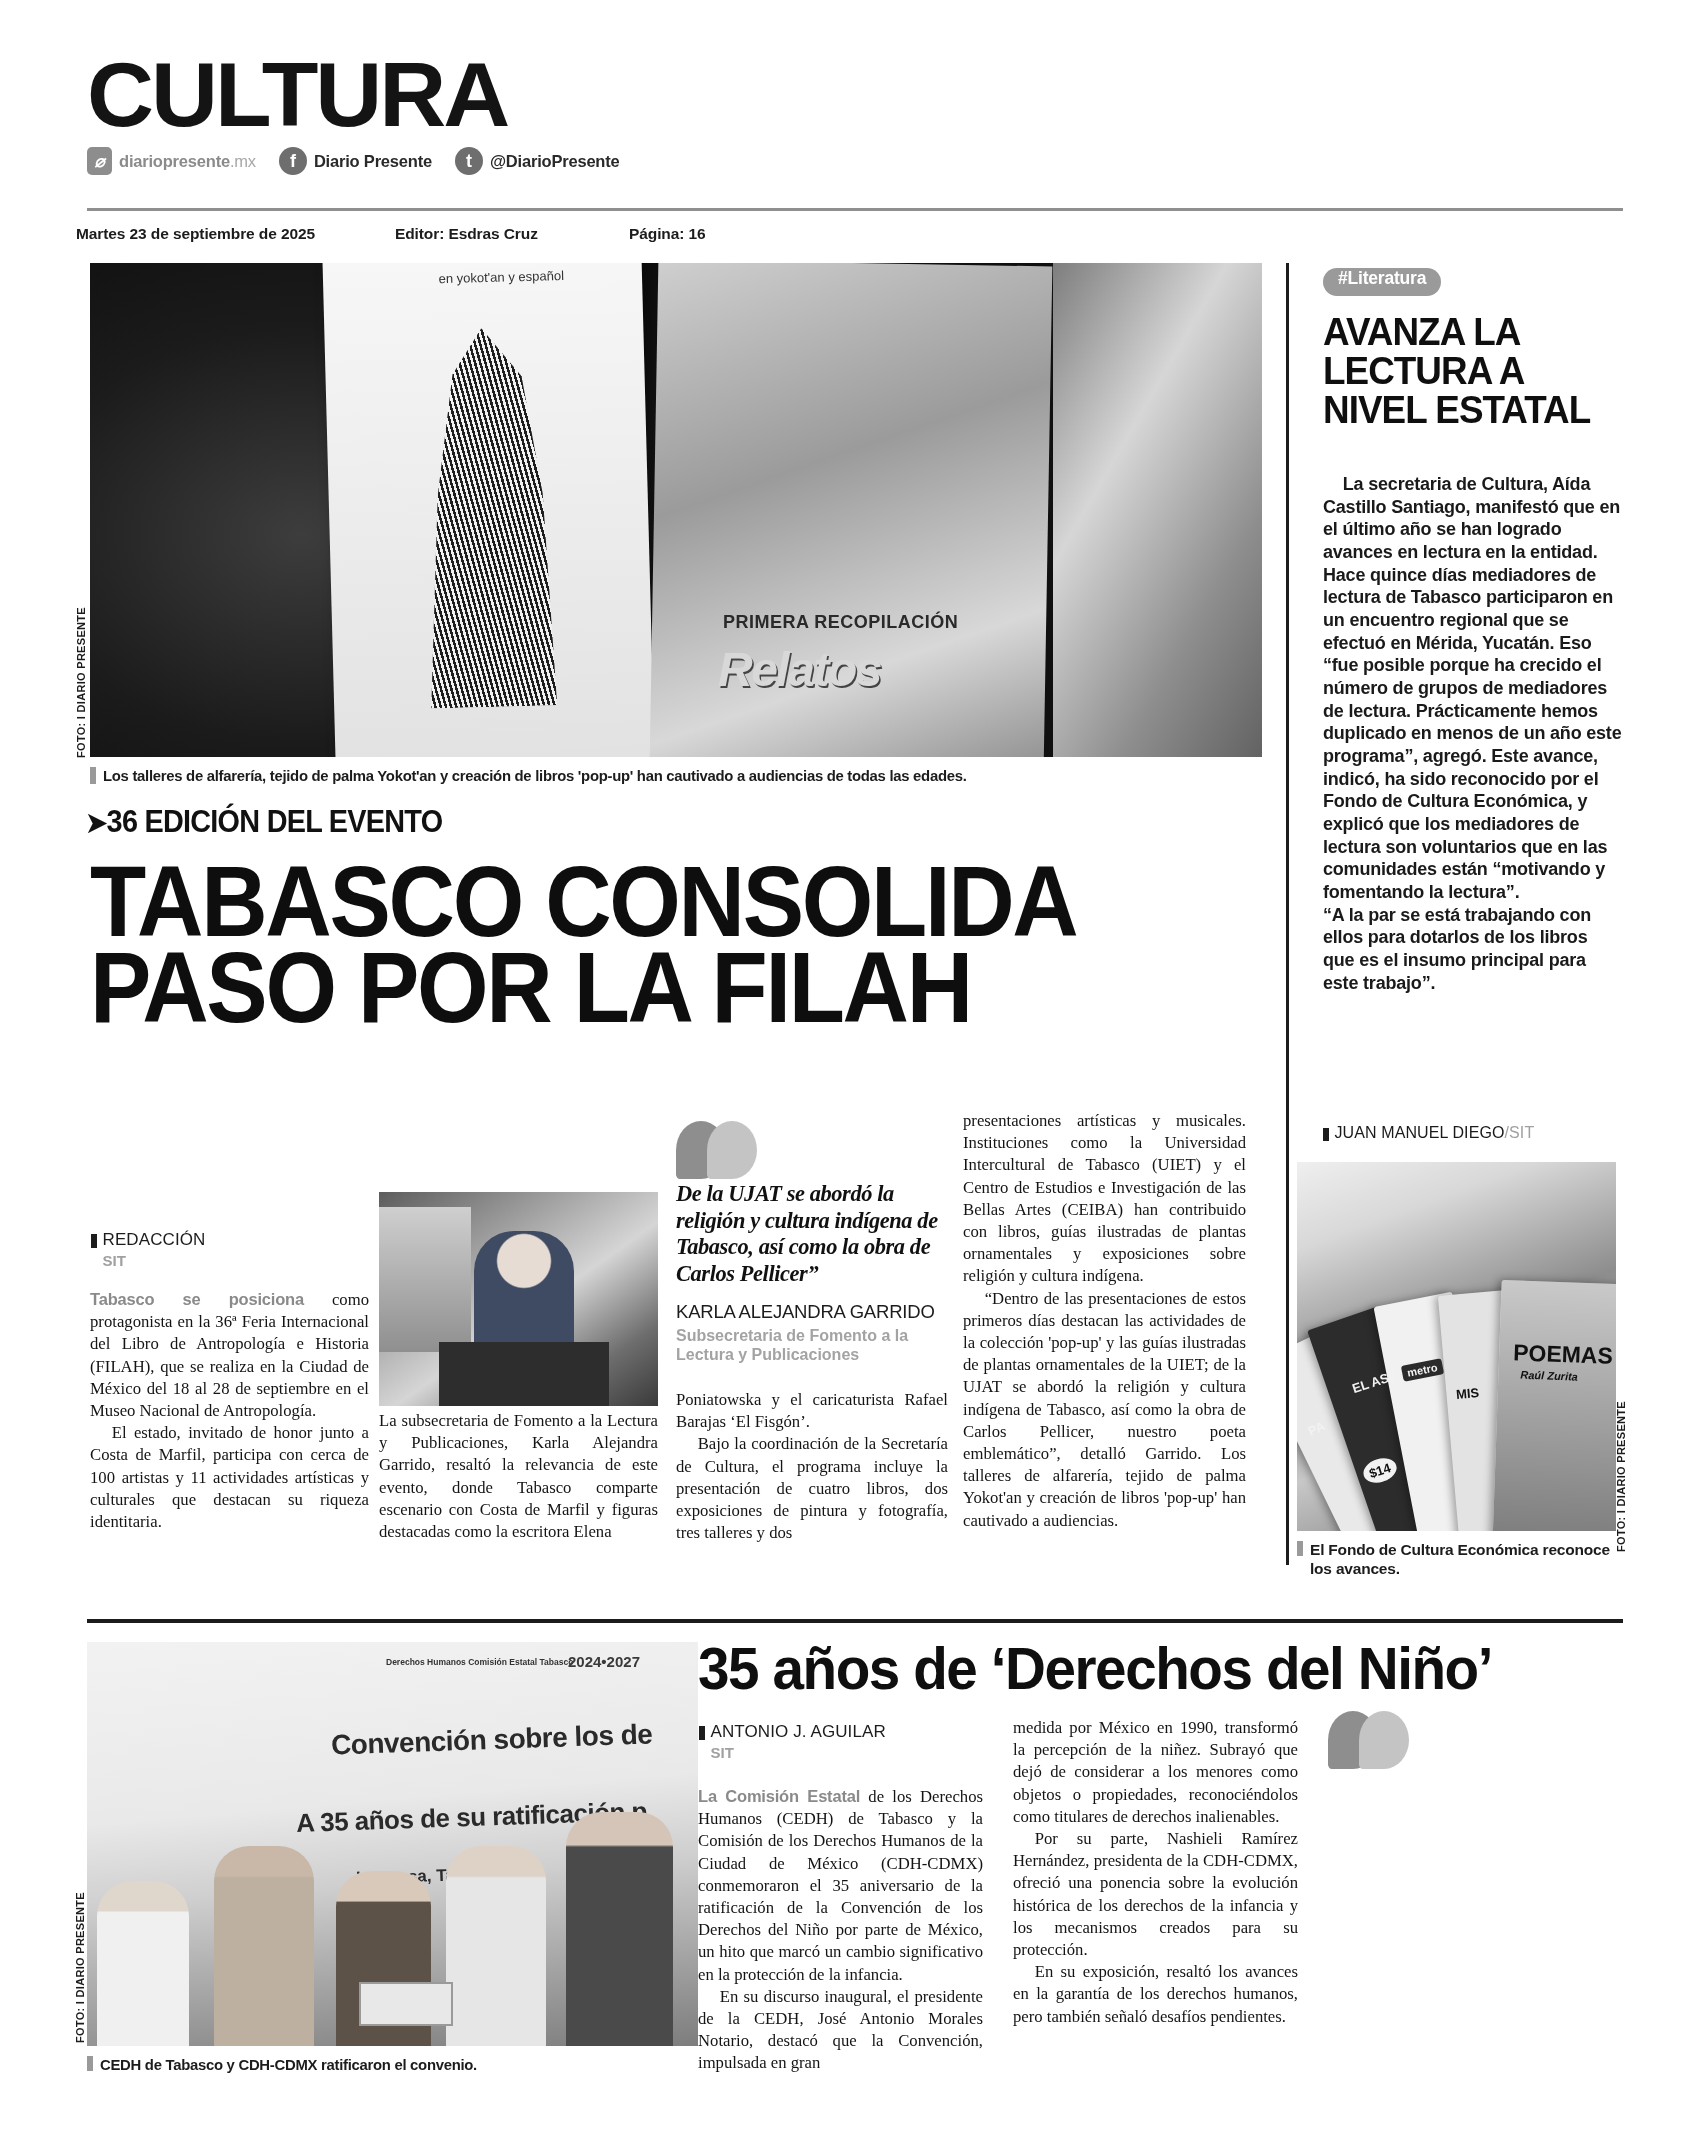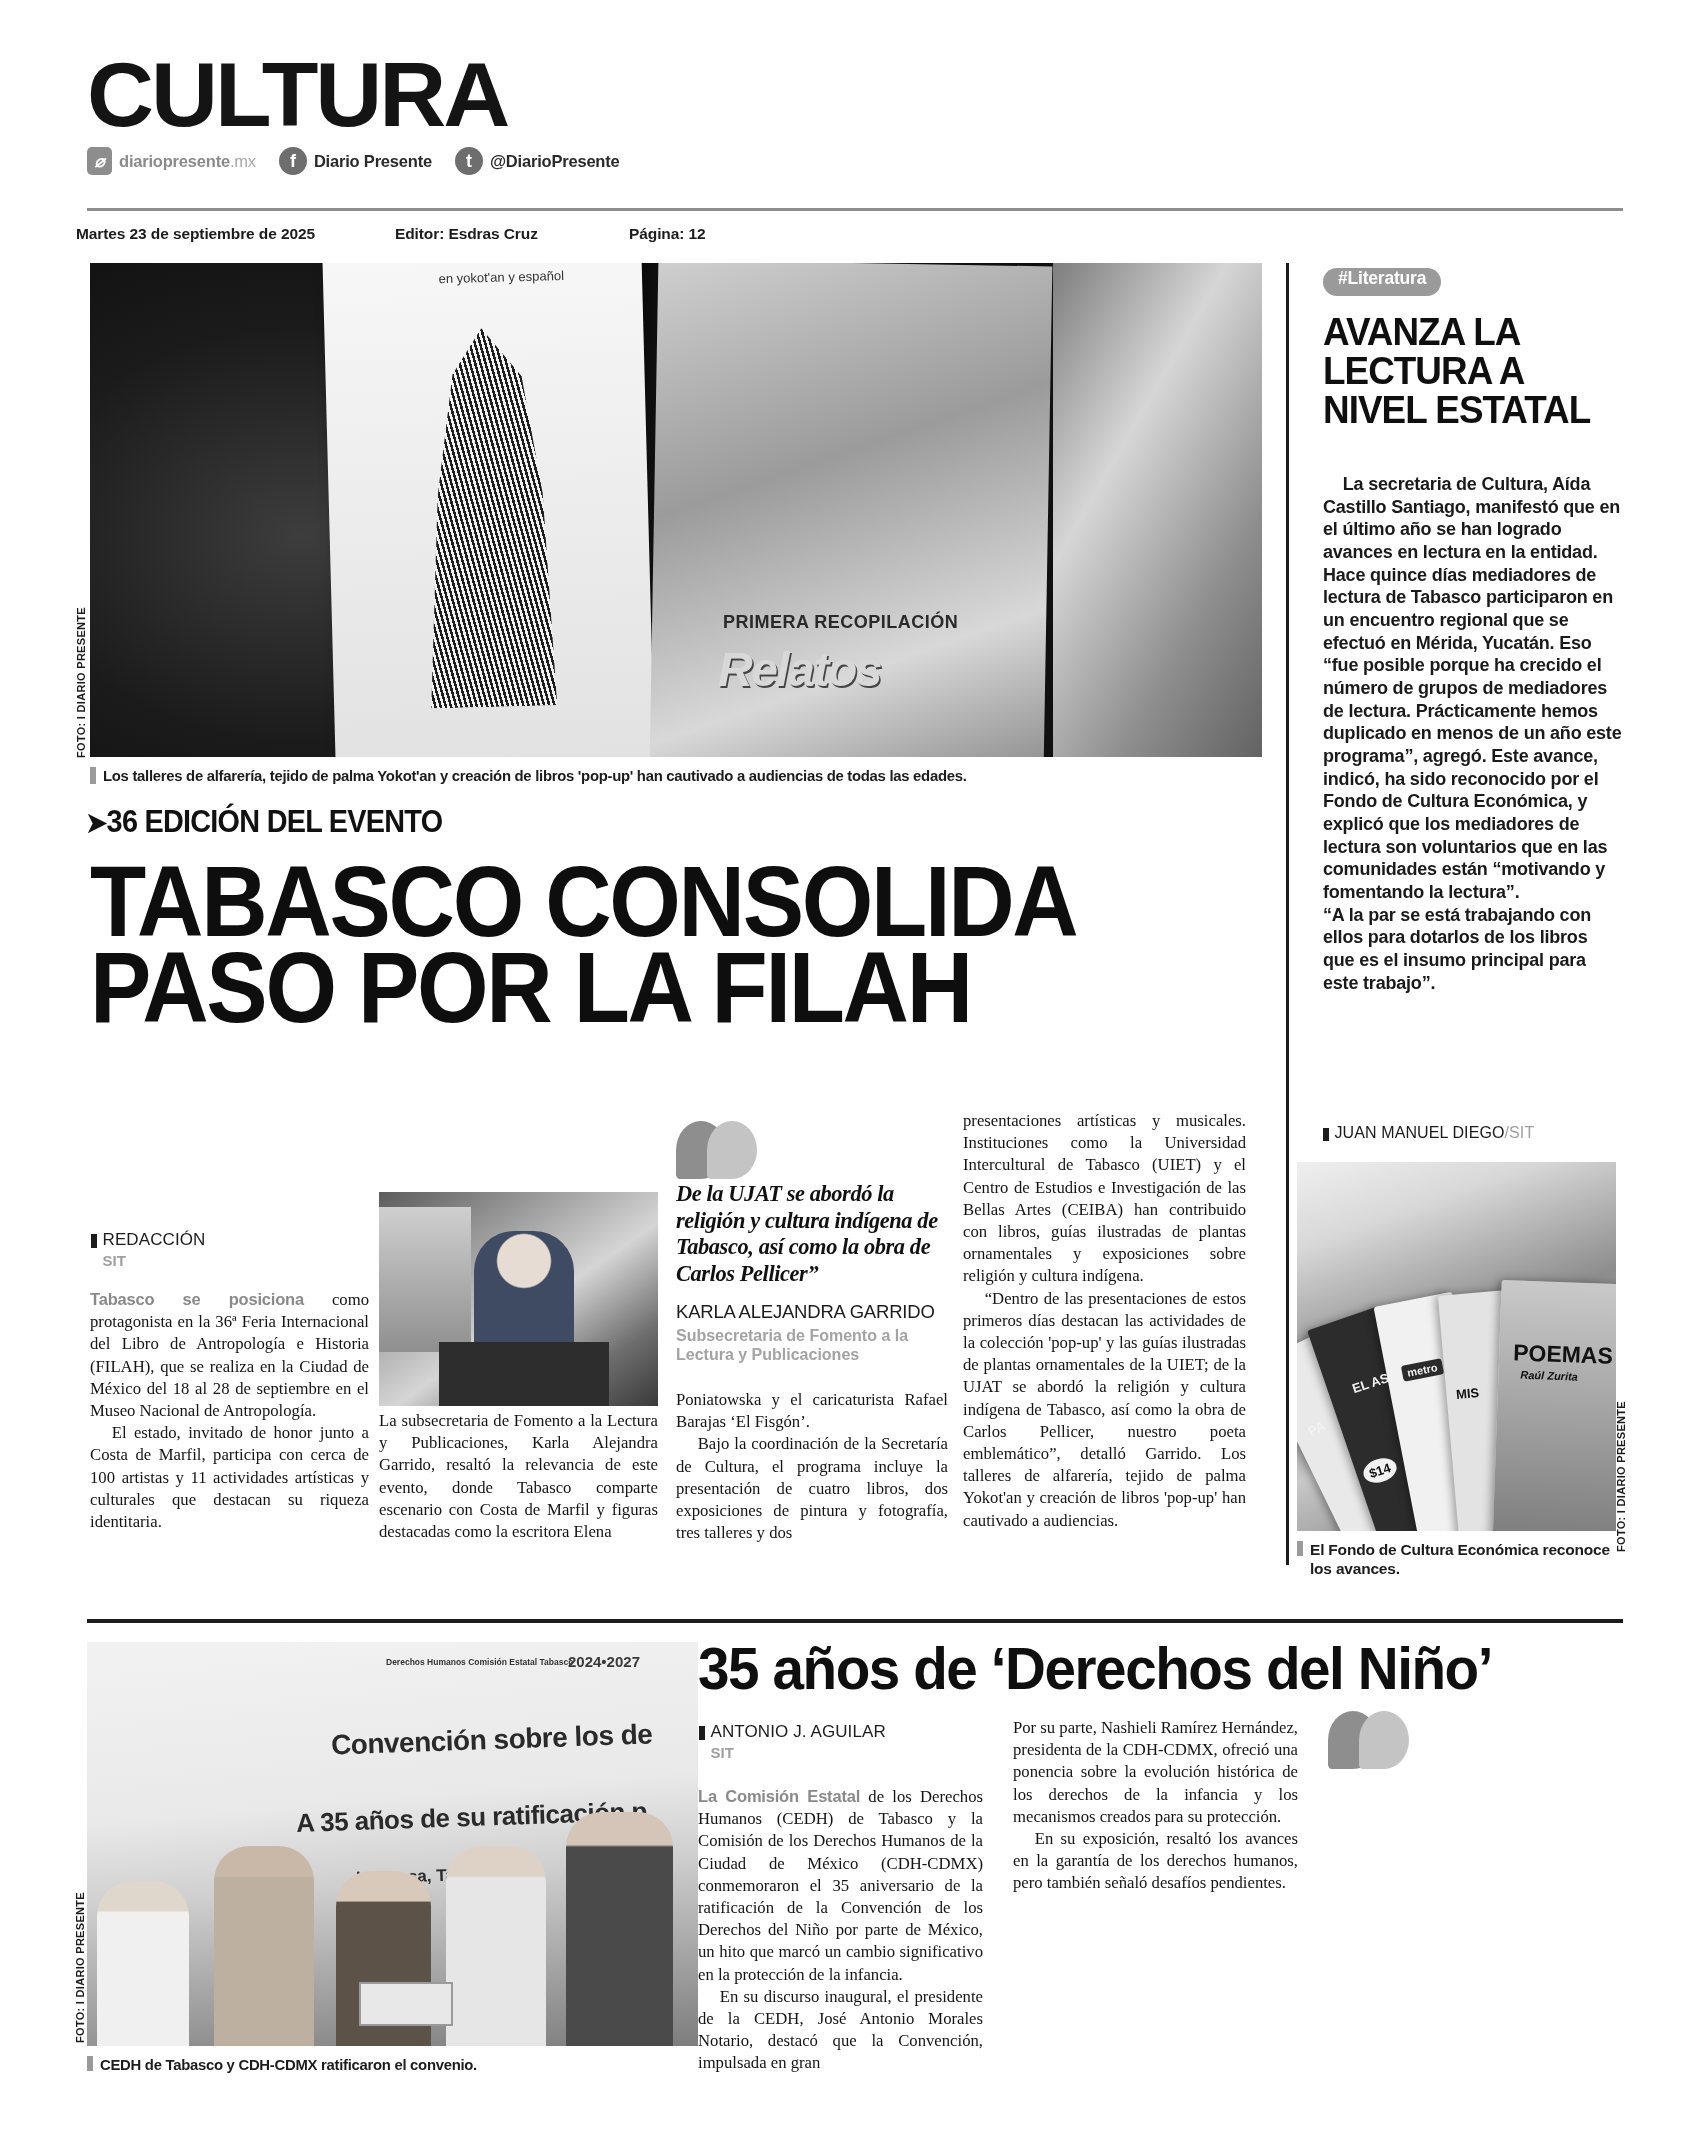--- a/index.html
+++ b/index.html
@@ -258,21 +258,21 @@
         <span class="badge-circ">t</span>
         <span class="social-label">@DiarioPresente</span>
       </div>
     </div>
   </div>
   <div class="rule-top"></div>
 
   <div class="dateline">
     <span class="dl-date">Martes 23 de septiembre de 2025</span>
     <span class="dl-editor">Editor: Esdras Cruz</span>
-    <span>Página: 12</span>
+    <span>Página: 16</span>
   </div>
 
   <div class="main-photo">
     <div class="mp-bookA">
       <div class="mp-bookA-cap">en yokot'an y español</div>
       <div class="mp-figure"></div>
     </div>
     <div class="mp-bookB">
       <div class="mp-char1"></div>
 
@@ -399,20 +399,21 @@
       <div class="byline-org">SIT</div>
     </div>
   </div>
 
   <div class="body-col col1b">
     <p><span class="lead-bold">La Comisión Estatal</span><span> de los Derechos Humanos (CEDH) de Tabasco y la Comisión de los Derechos Humanos de la Ciudad de México (CDH-CDMX) conmemoraron el 35 aniversario de la ratificación de la Convención de los Derechos del Niño por parte de México, un hito que marcó un cambio significativo en la protección de la infancia.</span></p>
     <p>En su discurso inaugural, el presidente de la CEDH, José Antonio Morales Notario, destacó que la Convención, impulsada en gran</p>
   </div>
 
   <div class="body-col col2b">
+    <p>medida por México en 1990, transformó la percepción de la niñez. Subrayó que dejó de considerar a los menores como objetos o propiedades, reconociéndolos como titulares de derechos inalienables.</p>
     <p>Por su parte, Nashieli Ramírez Hernández, presidenta de la CDH-CDMX, ofreció una ponencia sobre la evolución histórica de los derechos de la infancia y los mecanismos creados para su protección.</p>
     <p>En su exposición, resaltó los avances en la garantía de los derechos humanos, pero también señaló desafíos pendientes.</p>
   </div>
 
   <div class="quote-block qb-bottom">
     <div style="display:flex;align-items:flex-start;gap:11px;">
       <div class="qmark" style="flex:0 0 87px;">
           <i class="a"></i>
           <i class="b"></i>
         </div>

